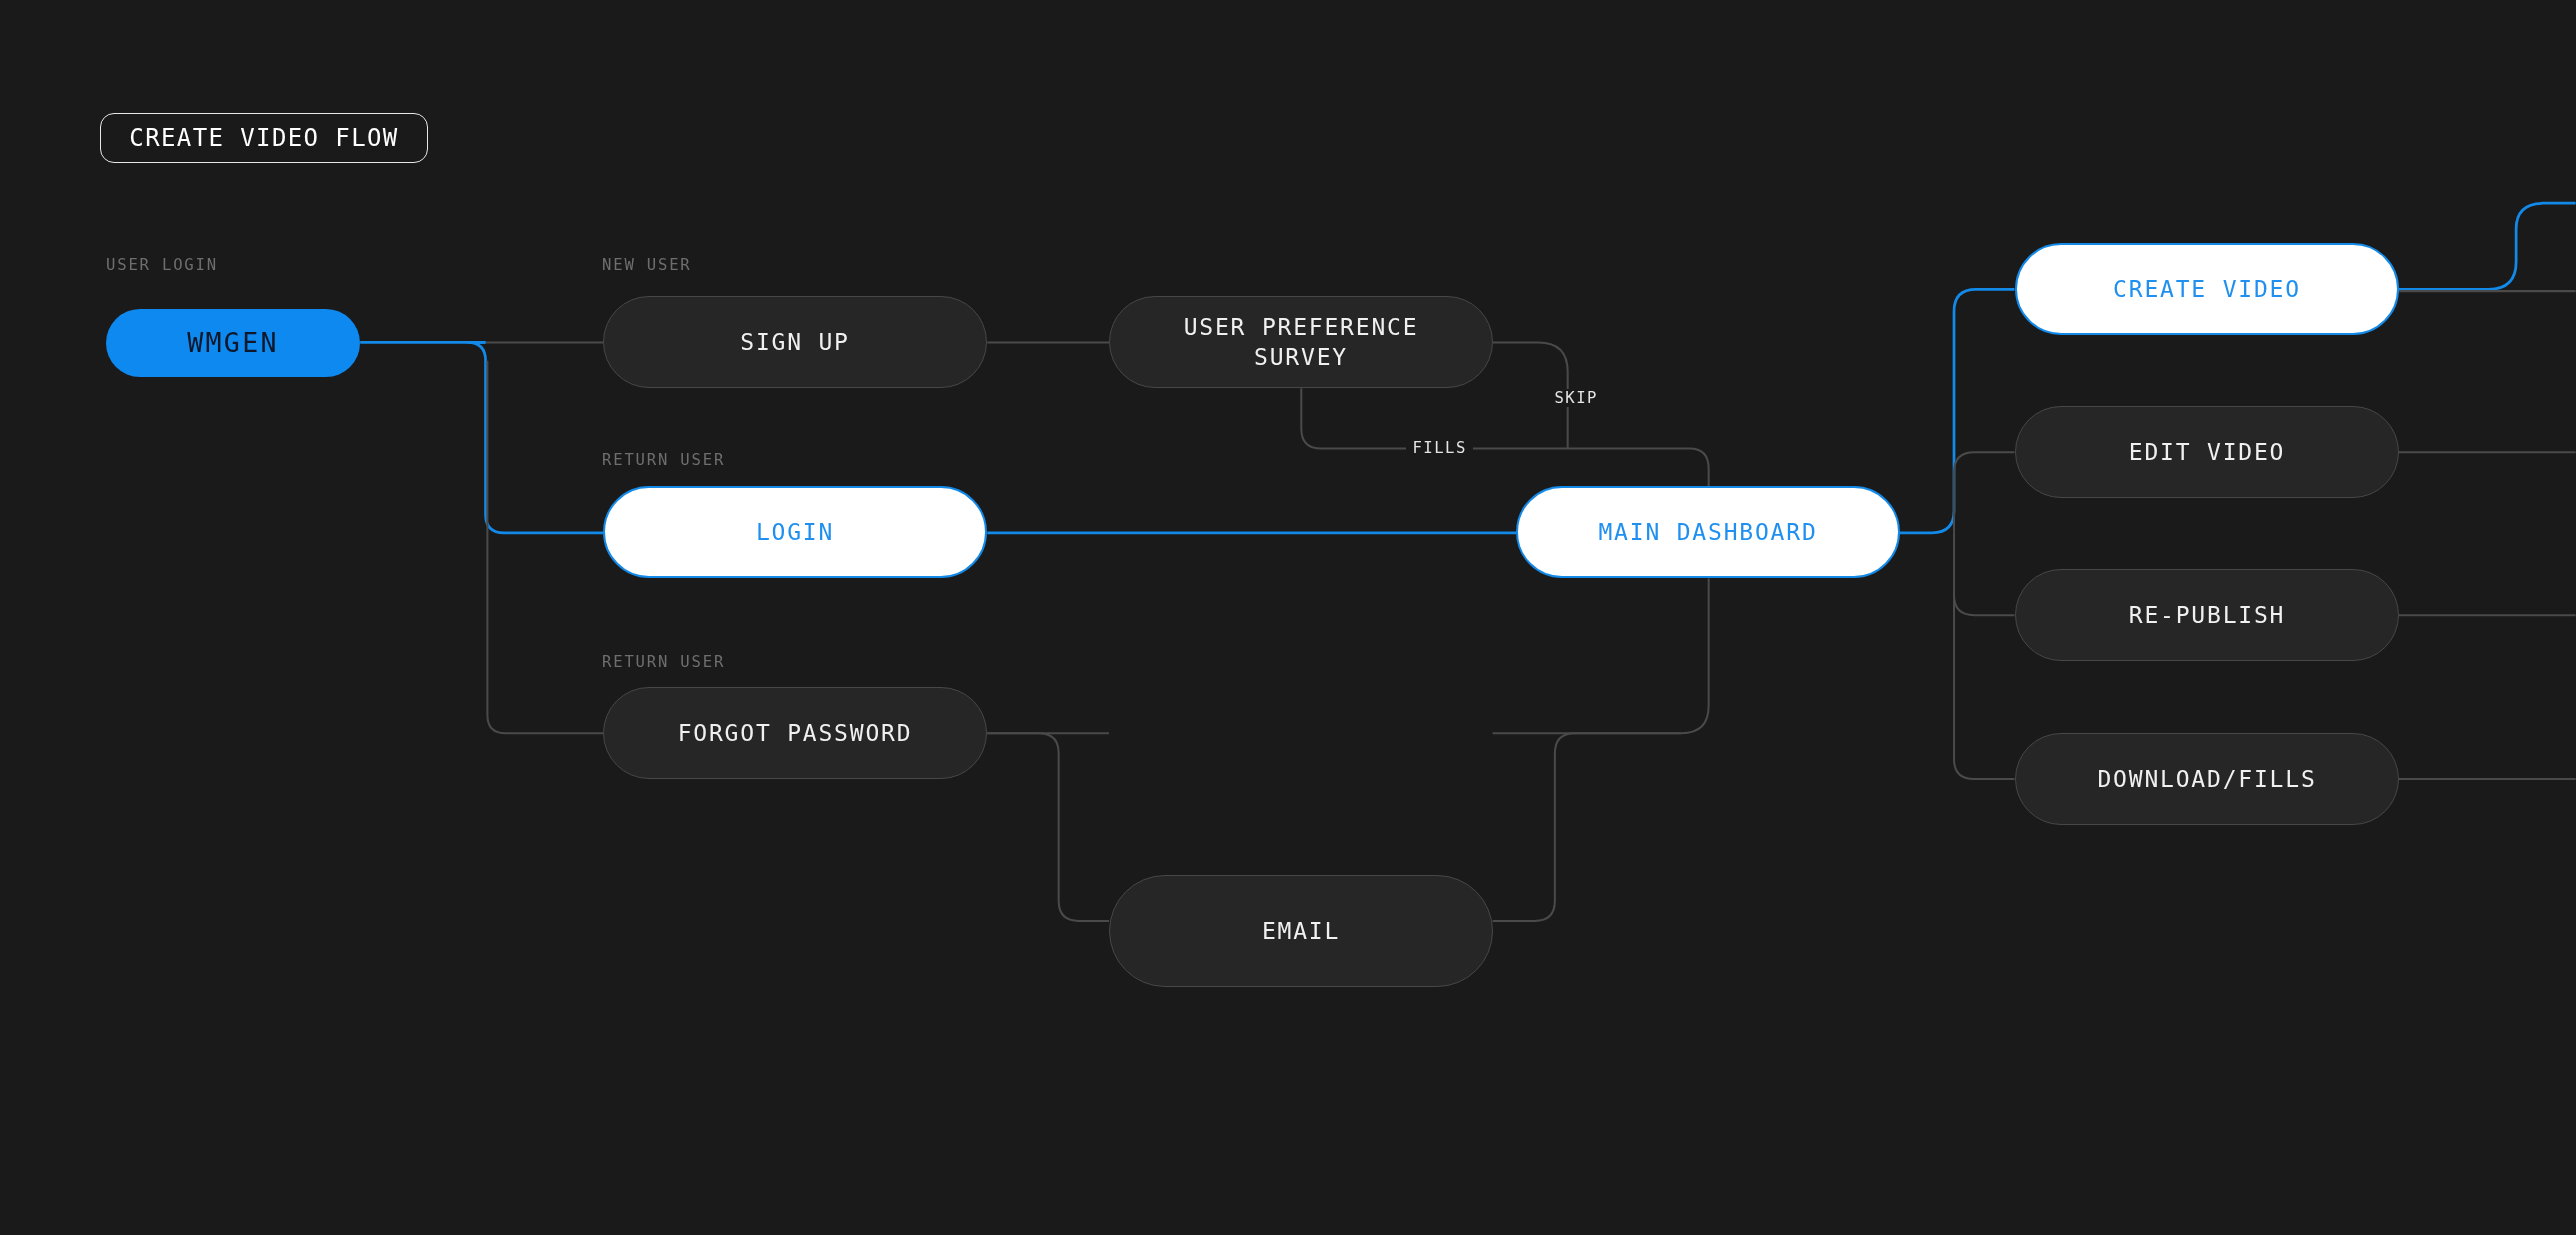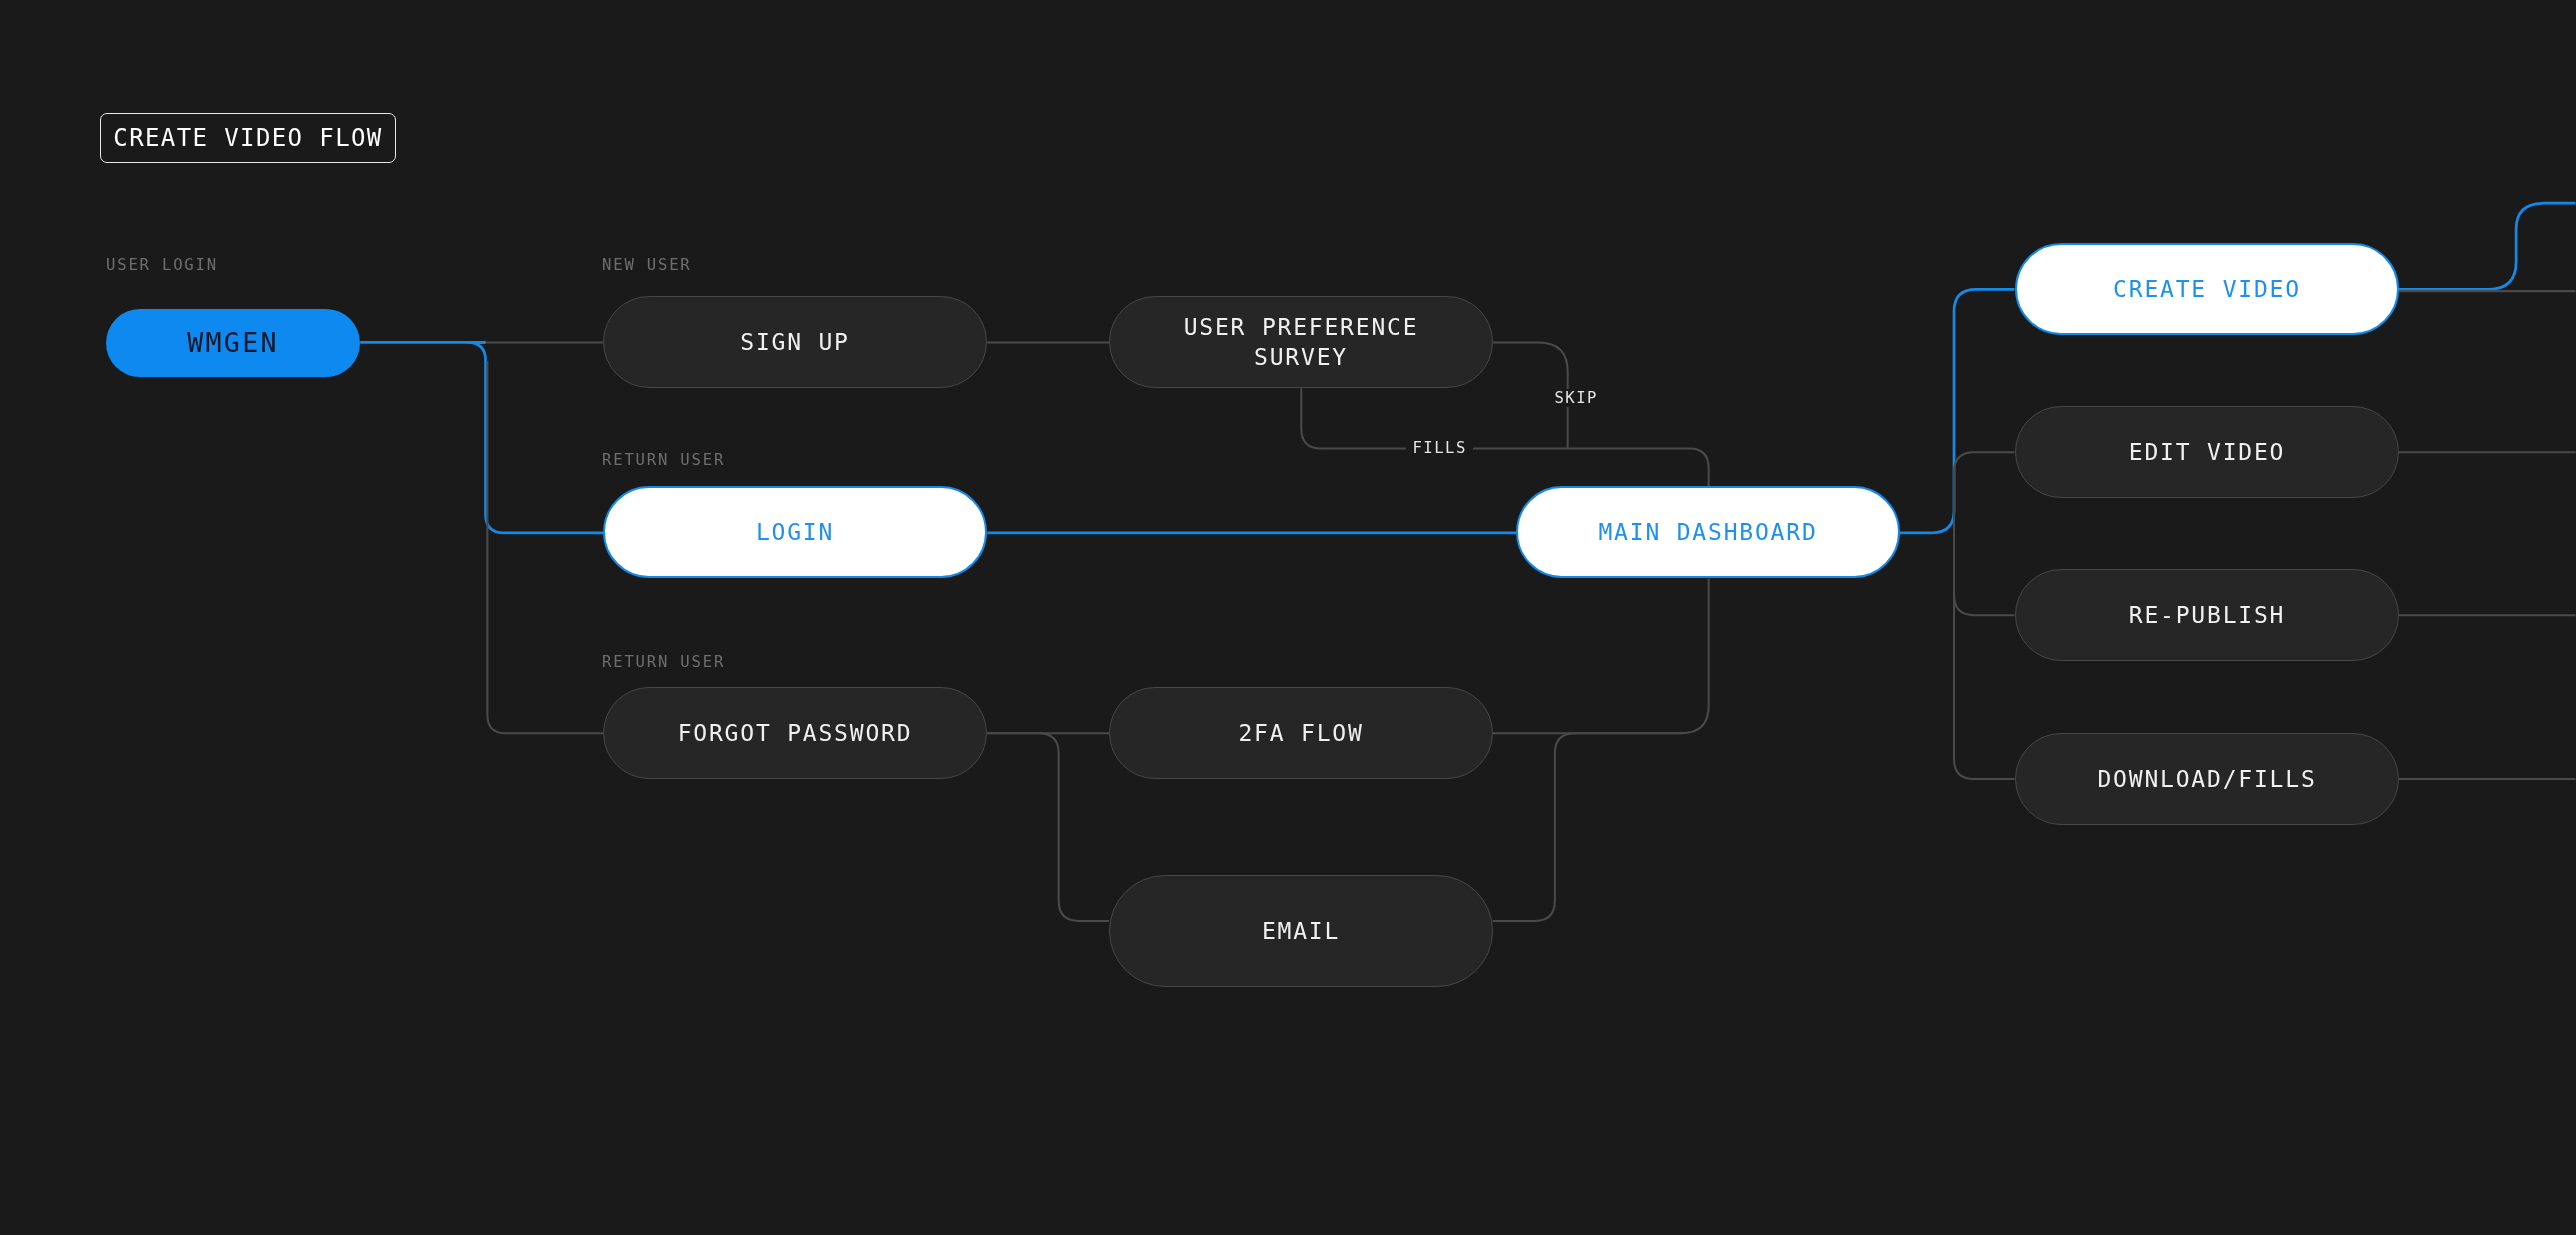--- a/index.html
+++ b/index.html
@@ -14,24 +14,24 @@
     position: relative;
     width: 2576px;
     height: 1235px;
     background: #1a1a1a;
   }
   
   #title-badge {
     position: absolute;
     left: 100px;
     top: 113px;
-    width: 296px;
+    width: 328px;
     height: 50px;
     border: 1.8px solid #e8e8e8;
-    border-radius: 7px;
+    border-radius: 14px;
     display: flex;
     align-items: center;
     justify-content: center;
     color: #ffffff;
     font-size: 24px;
     letter-spacing: 1.4px;
     background: transparent;
   }
   
   #edges {
@@ -157,21 +157,20 @@
 
   <div class="node plain" style="left:1109px; top:296px; width:384px; height:92px">USER PREFERENCE
 SURVEY</div>
 
   <div class="node active" style="left:603px; top:486px; width:384px; height:92px">LOGIN</div>
 
   <div class="node active" style="left:1516px; top:486px; width:384px; height:92px">MAIN DASHBOARD</div>
 
   <div class="node plain" style="left:603px; top:687px; width:384px; height:92px">FORGOT PASSWORD</div>
 
-  <div class="node plain" style="left:1109px; top:687px; width:384px; height:92px">2FA FLOW</div>
 
   <div class="node plain" style="left:1109px; top:875px; width:384px; height:112px">EMAIL</div>
 
   <div class="node active" style="left:2015px; top:243px; width:384px; height:92px">CREATE VIDEO</div>
 
   <div class="node plain" style="left:2015px; top:406px; width:384px; height:92px">EDIT VIDEO</div>
 
   <div class="node plain" style="left:2015px; top:569px; width:384px; height:92px">RE-PUBLISH</div>
 
   <div class="node plain" style="left:2015px; top:733px; width:384px; height:92px">DOWNLOAD/FILLS</div>

